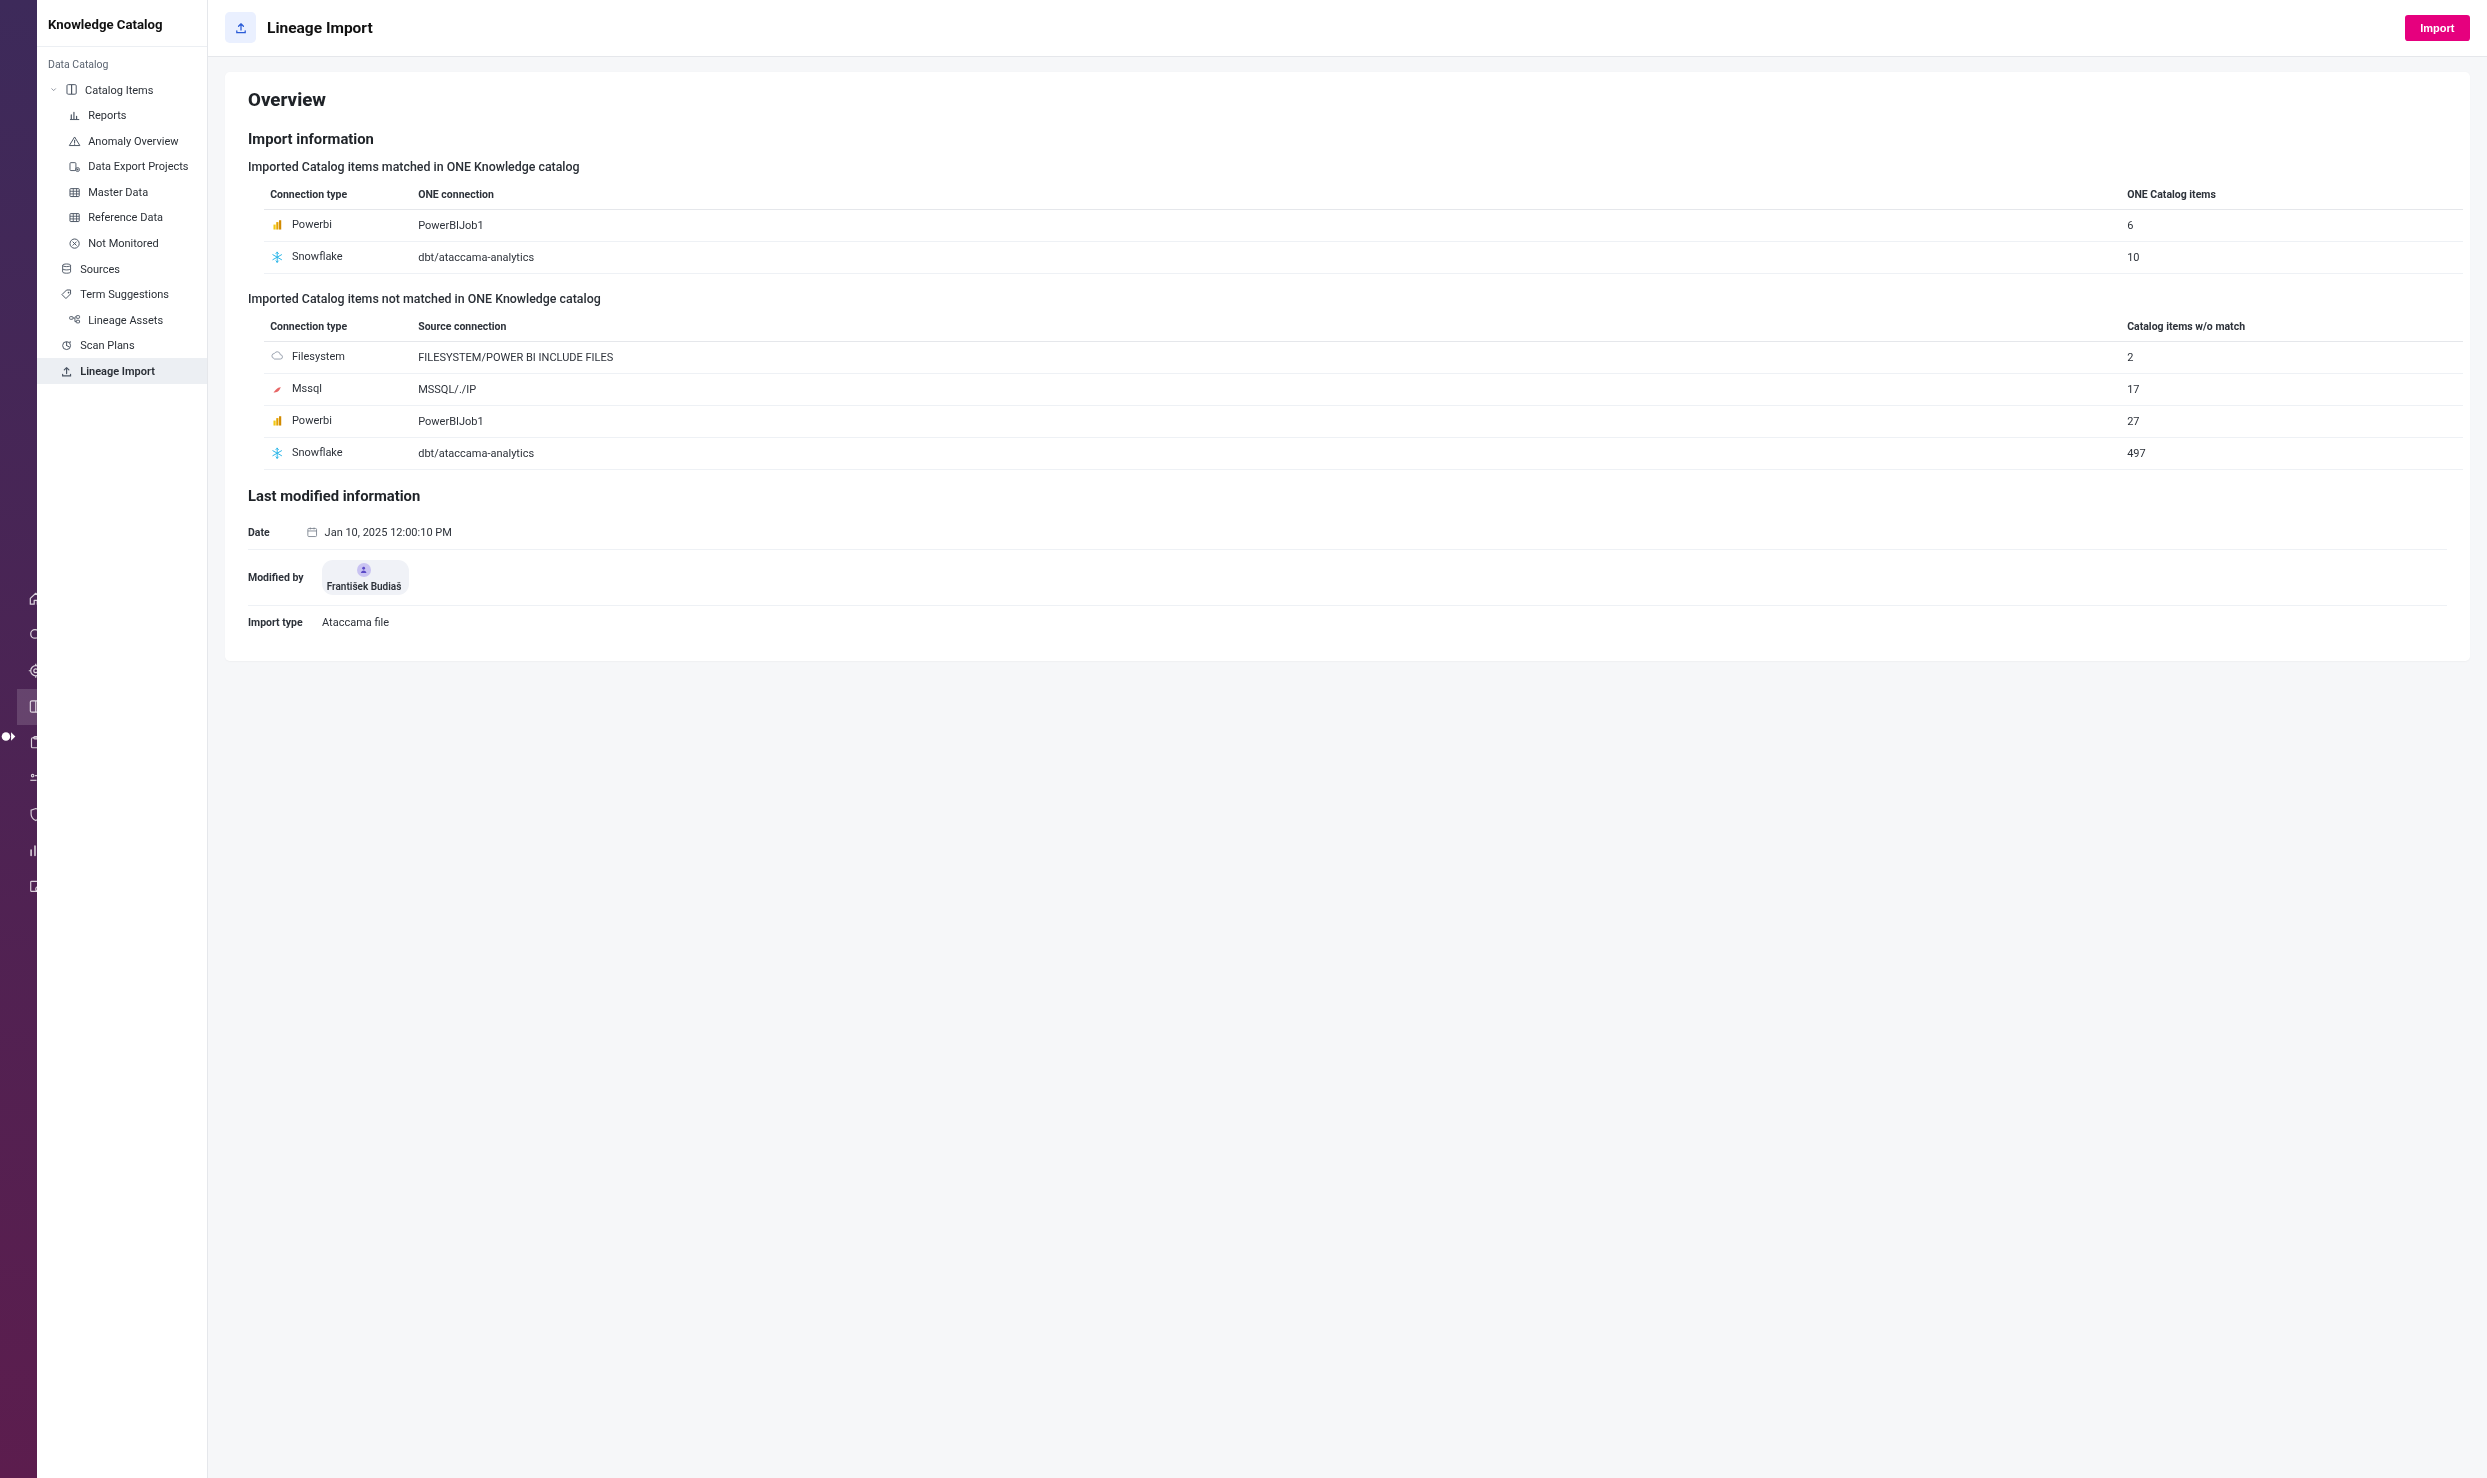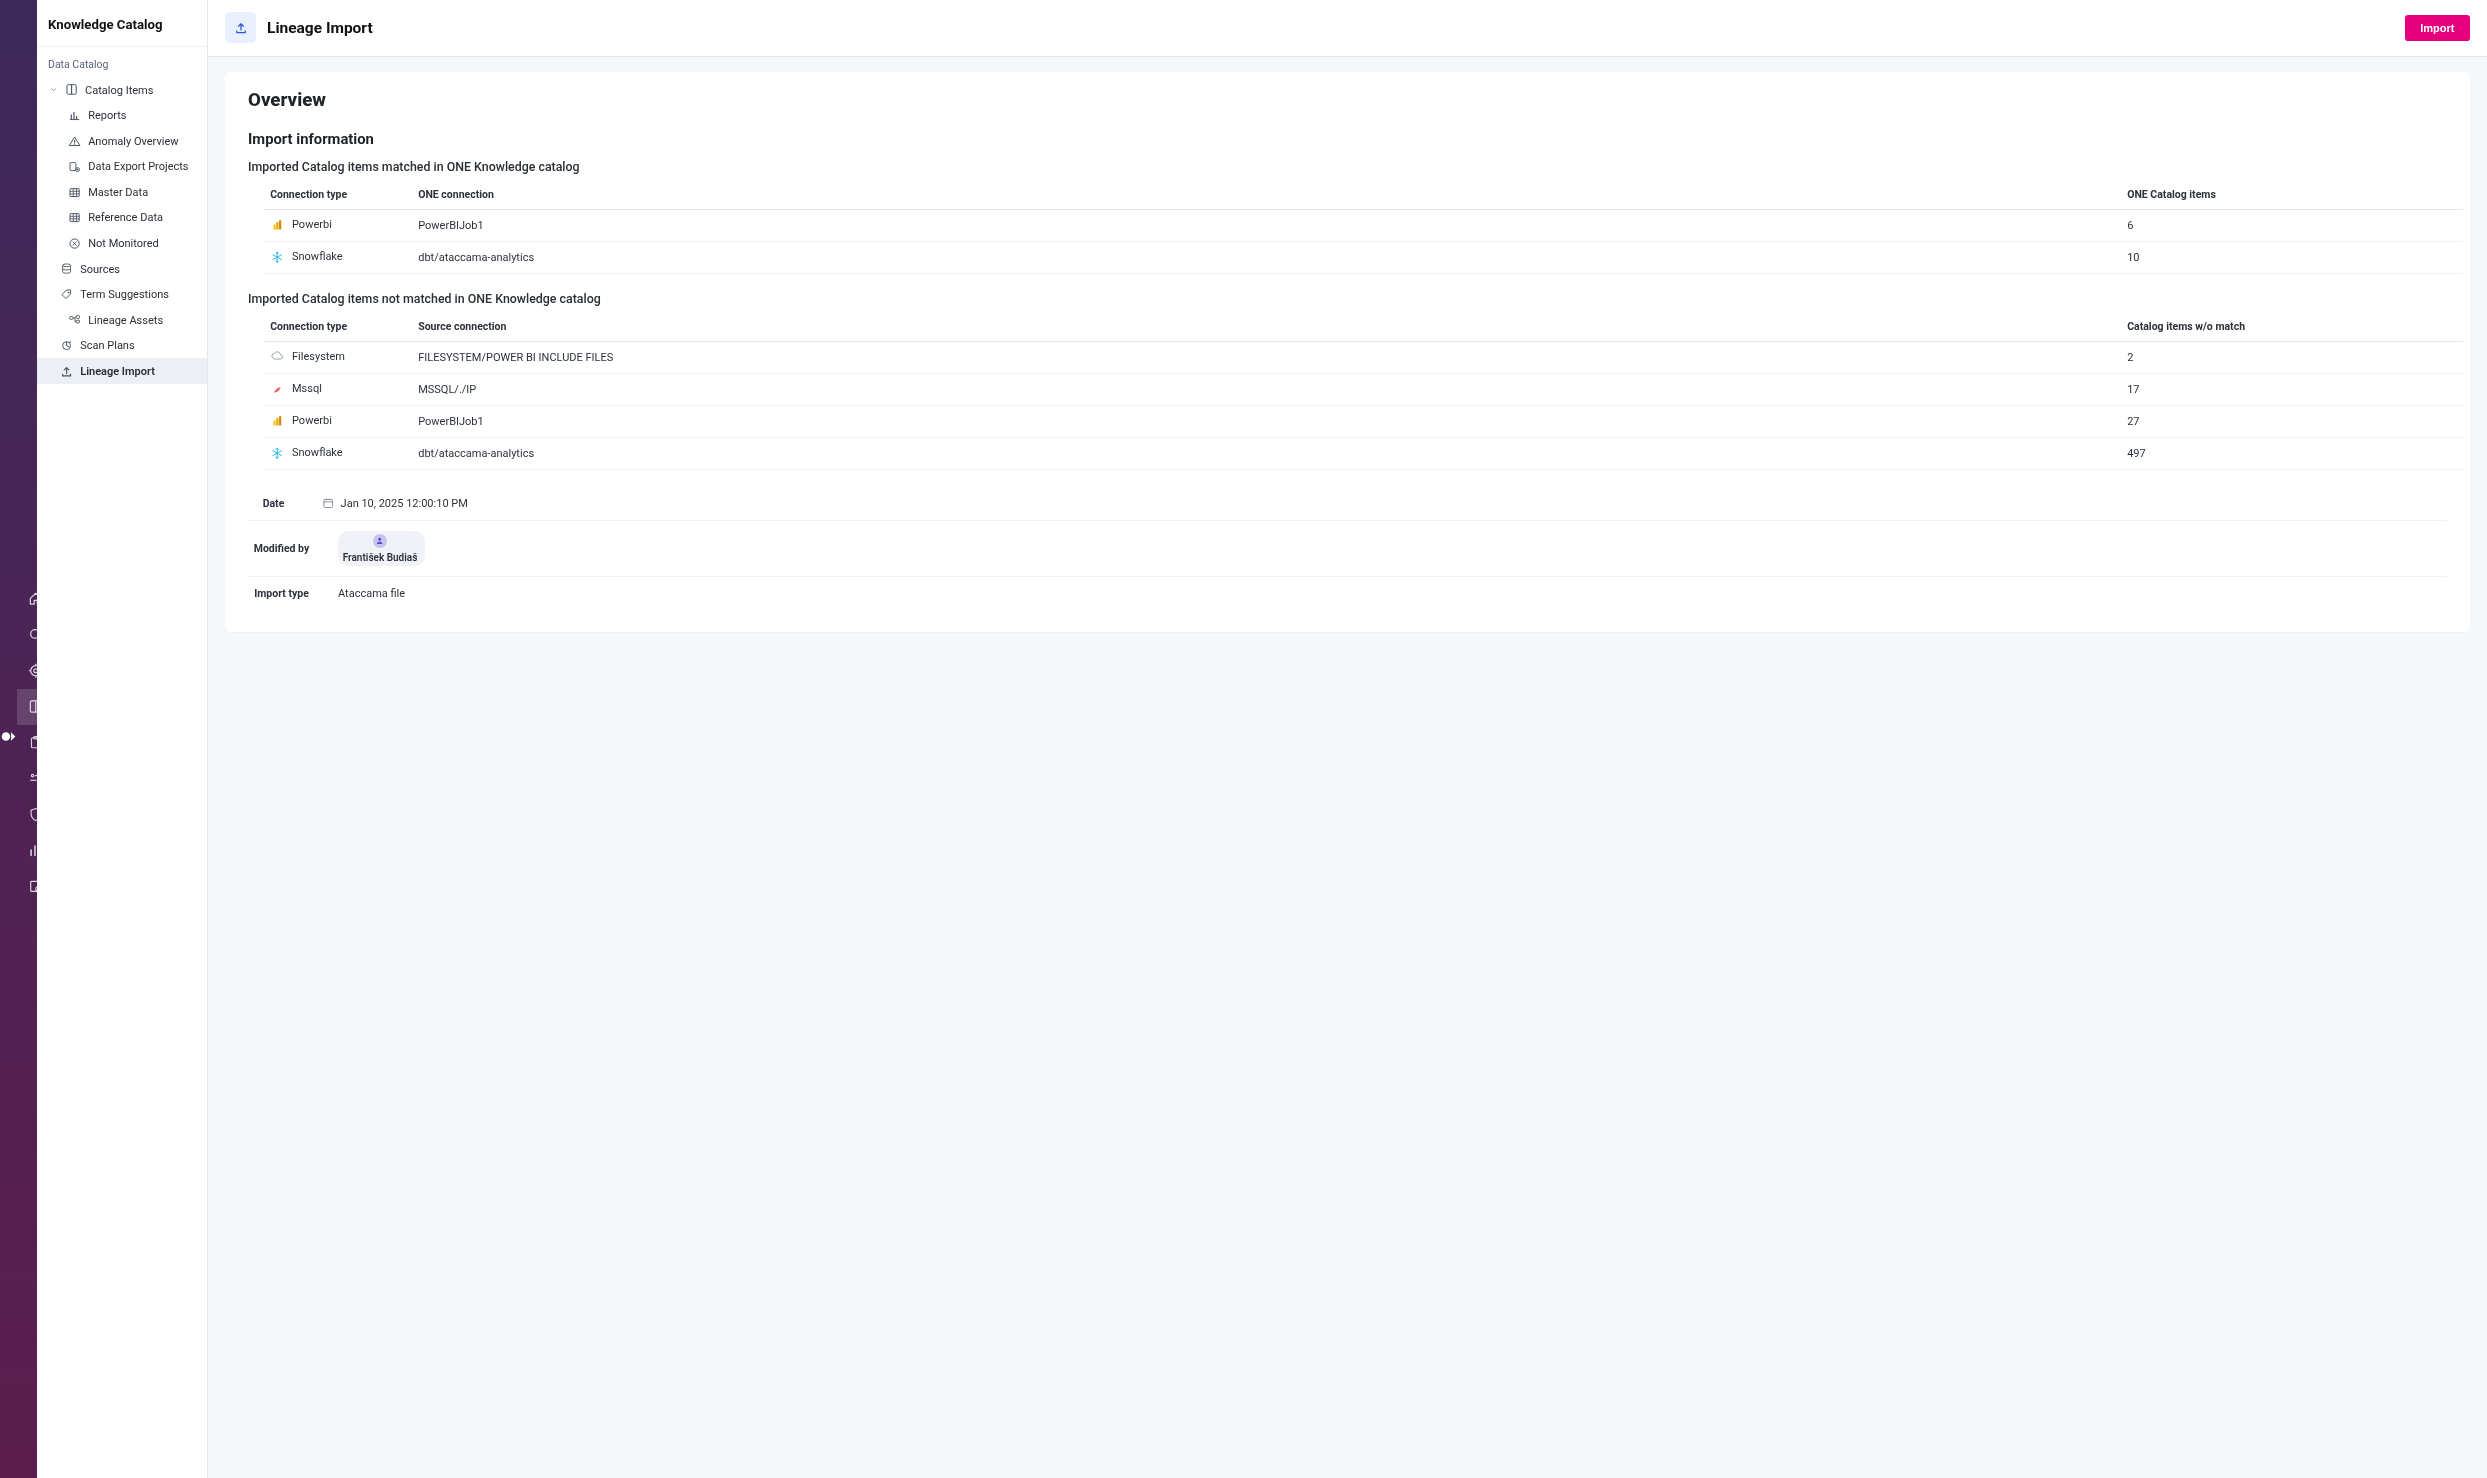--- a/index.html
+++ b/index.html
@@ -146,24 +146,23 @@
   tbody td {
     font-size: 11px;
     color: #2d323a;
     padding: 8.5px 6.2px;
     border-bottom: 0.8px solid #eef1f5;
   }
   .conn-cell { display:flex; gap:7.8px; }
   .conn-icon { width:14px; height:14px; display:flex; align-items:center; justify-content:center; }
   .conn-icon svg { width:12.4px; height:12.4px; }
   .info-row {
-    display:flex; align-items:center; gap: 23px;
+    display:flex; align-items:center; gap: 7px;
     padding: 10px 0;
     border-bottom: 0.8px solid #eef1f5;
-    text-align: center;
   }
   .info-row:last-child { border-bottom:none; }
   .info-label { width: 51px; font-size: 10.5px; font-weight:700; color:#2d323a; }
   .info-val { font-size:11px; color:#2d323a; display:flex; align-items:center; gap:6.2px; }
   .cal-icon { width:12.4px; height:12.4px; color:#7a828e; }
   .user-chip {
     display:inline-flex; align-items:center; gap:4.7px;
     background: #f0f2f7;
     border-radius: 11px;
     padding: 3.1px 7.8px 3.1px 4.7px;
@@ -641,20 +640,21 @@
                   </span>
                   <span>Snowflake</span>
                 </div>
               </td>
               <td>dbt/ataccama-analytics</td>
               <td>497</td>
             </tr>
           </tbody>
       </table>
 
+      <h3 class="section">Last modified information</h3>
 
       <div class="info-row">
         <div class="info-label">Date</div>
         <div class="info-val">
           <span class="cal-icon"><svg viewBox="0 0 20 20" width="12.4" height="12.4">
                 <use href="#i-calendar"></use>
               </svg></span>
           <span>Jan 10, 2025 12:00:10 PM</span>
         </div>
       </div>

